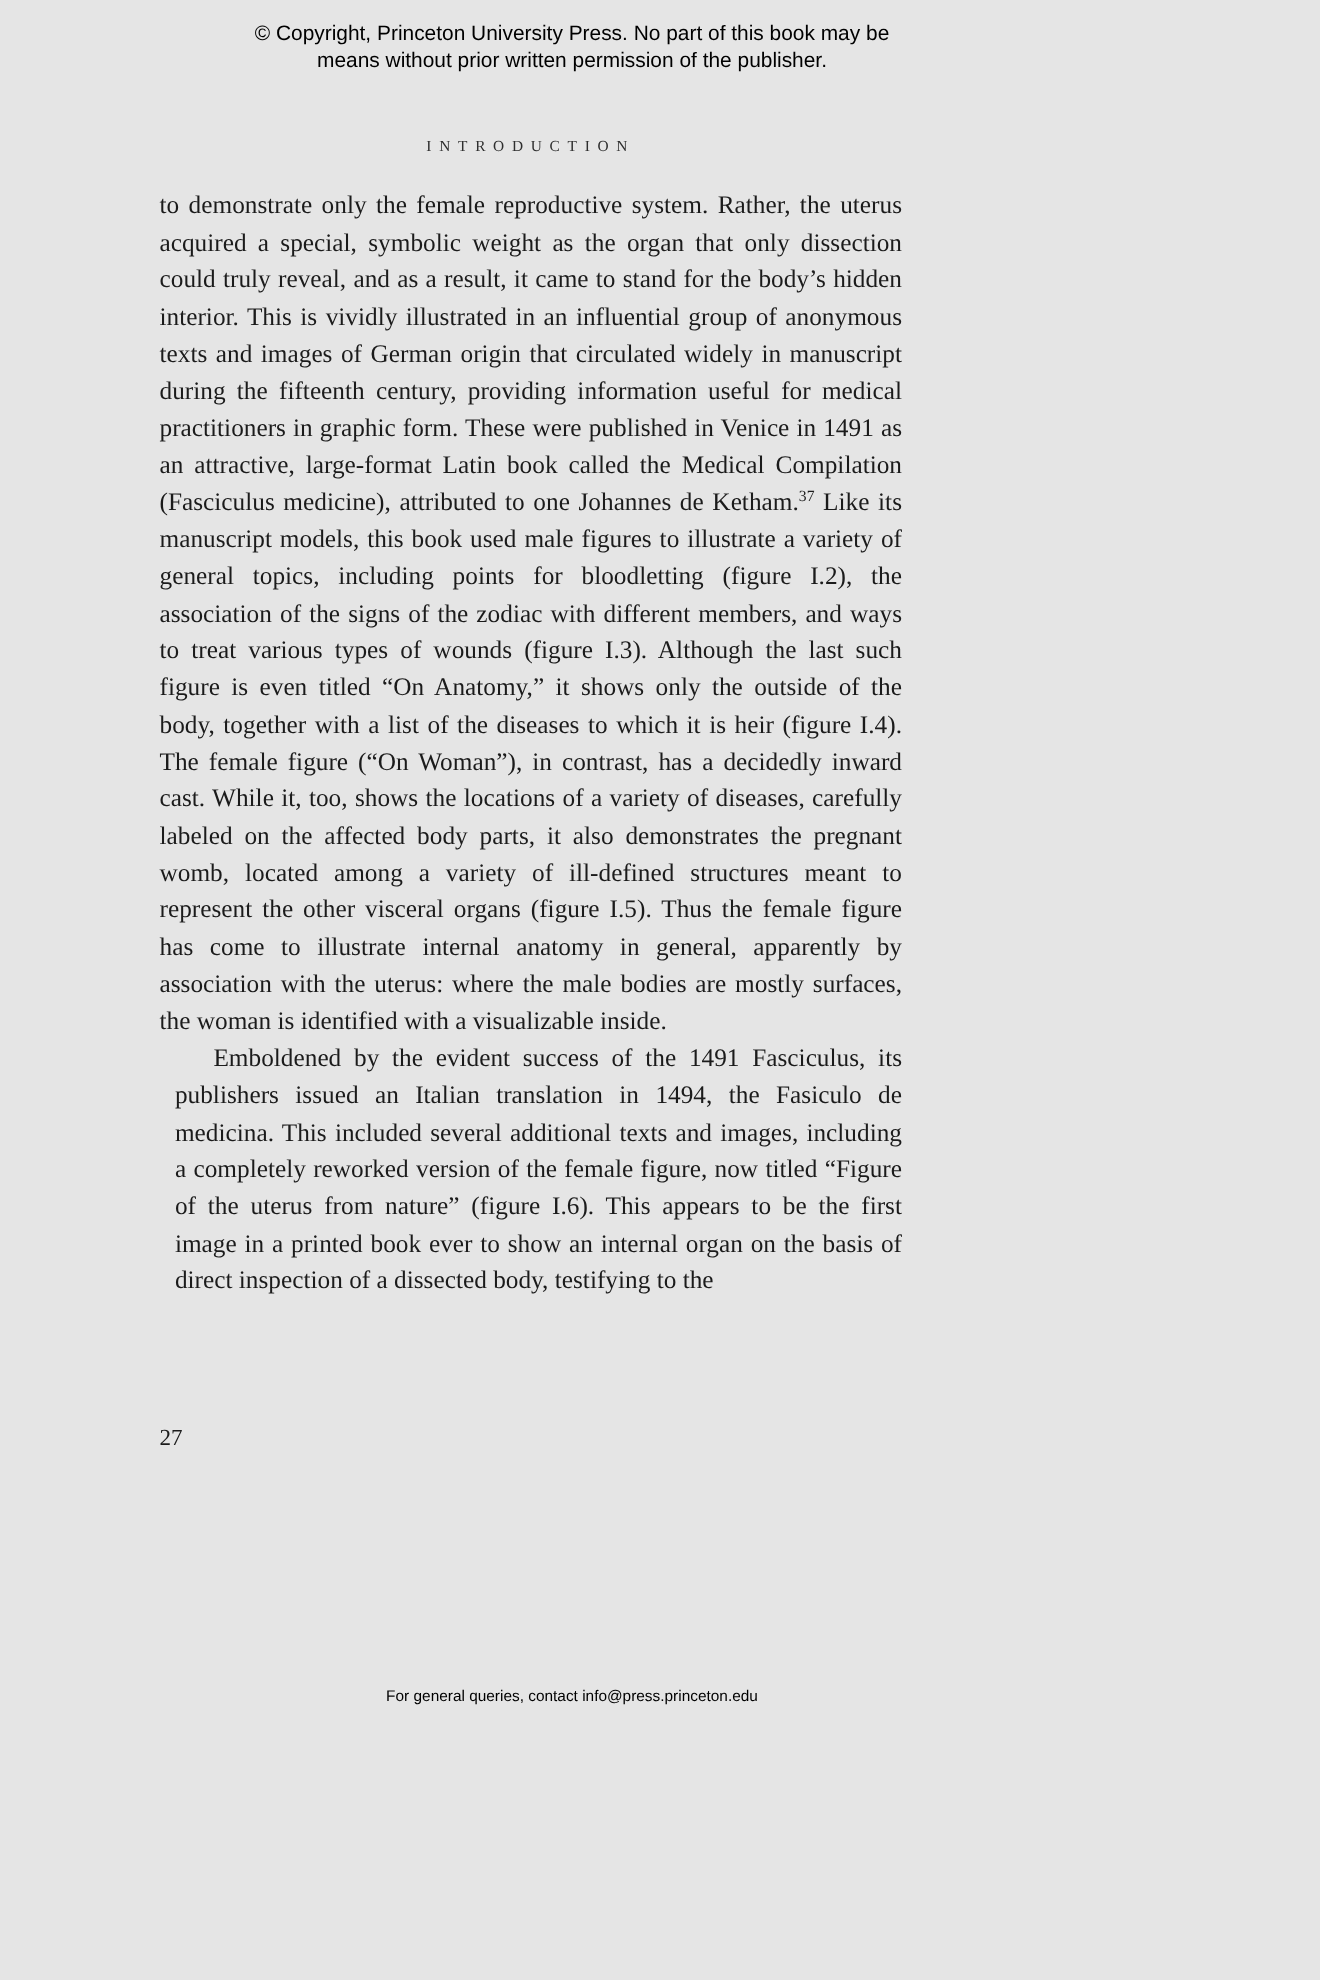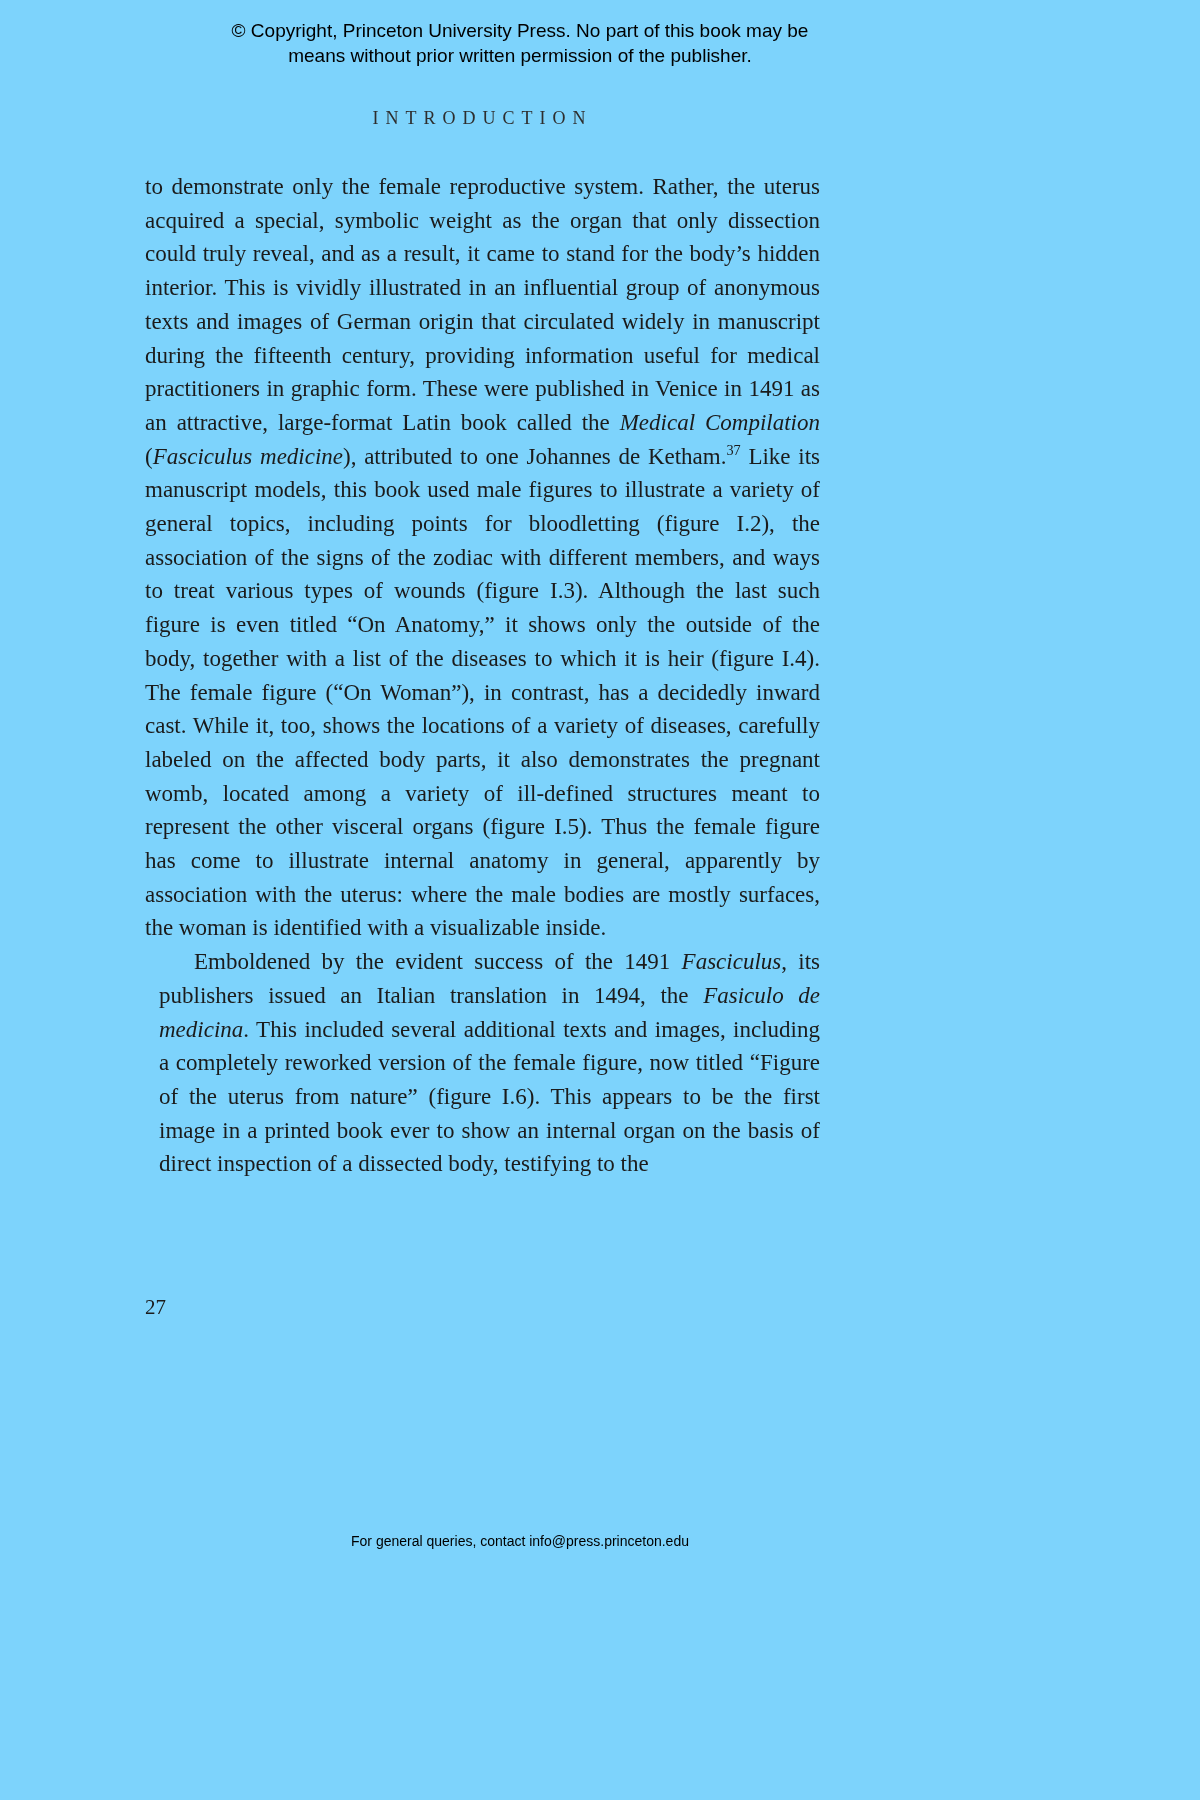--- a/index.html
+++ b/index.html
@@ -1,59 +1,59 @@
 <!DOCTYPE html>
 <html><head>
 <meta charset="utf-8">
 <style>
   html, body { margin: 0; padding: 0; background: #ffffff; }
   .page {
     position: relative;
     width: 1200px;
     height: 1800px;
-    background: #7dd3fc;
+    background: #e5e5e5;
     color: #1b1b1b;
     overflow: hidden;
   }
   .copyright {
     position: absolute;
     top: 18px;
     left: 0;
     width: 1040px;
     text-align: center;
     font-family: "Liberation Sans", sans-serif;
     font-size: 19px;
     line-height: 25px;
     color: #000000;
   }
   .running-head {
     position: absolute;
-    top: 108px;
+    top: 126px;
     left: 145px;
     width: 675px;
     text-align: center;
     font-family: "Liberation Serif", serif;
-    font-size: 18px;
+    font-size: 14px;
     letter-spacing: 7px;
     color: #2e2e2e;
   }
   .body-text {
     position: absolute;
     top: 170px;
     left: 145px;
     width: 675px;
     font-family: "Liberation Serif", "DejaVu Serif", serif;
     font-size: 23px;
     line-height: 33.7px;
     text-align: justify;
     color: #1b1b1b;
   }
   .body-text p { margin: 0; }
   .body-text p.indent { text-indent: 35px; margin-left: 14px; }
-  .italic { font-style: italic; }
+  .italic { }
   sup {
     font-size: 0.62em;
     line-height: 0;
     vertical-align: super;
   }
   .page-number {
     position: absolute;
     top: 1295px;
     left: 145px;
     width: 675px;

